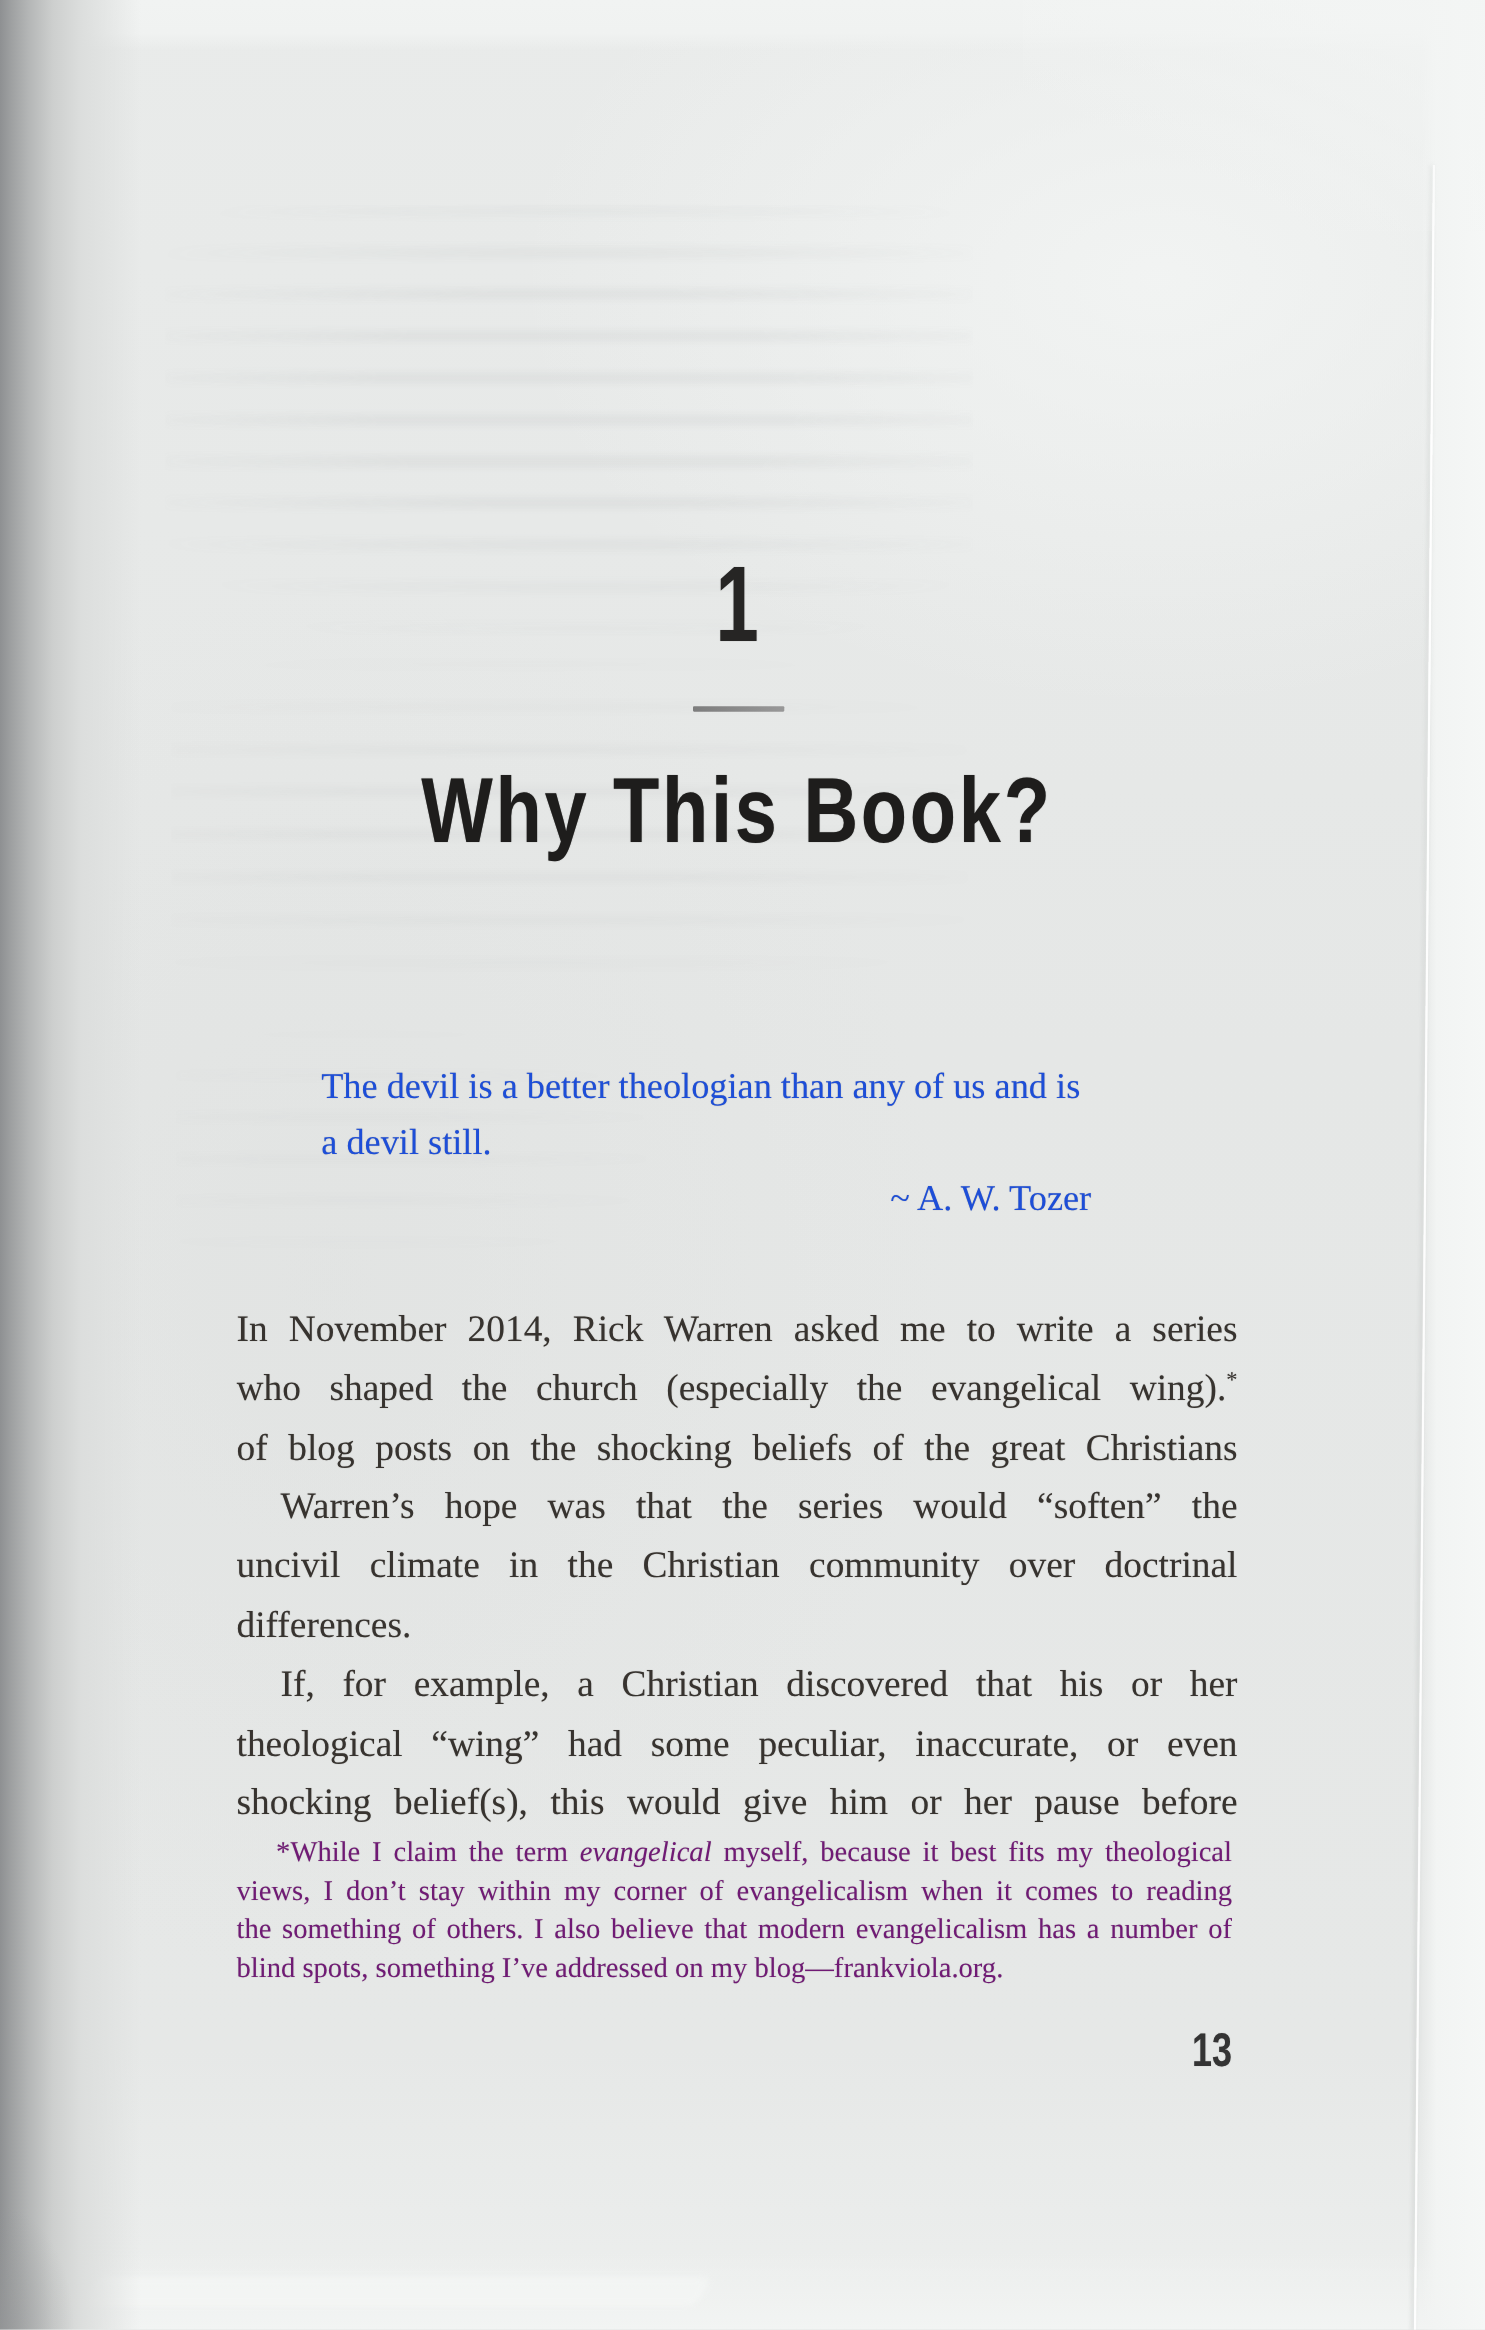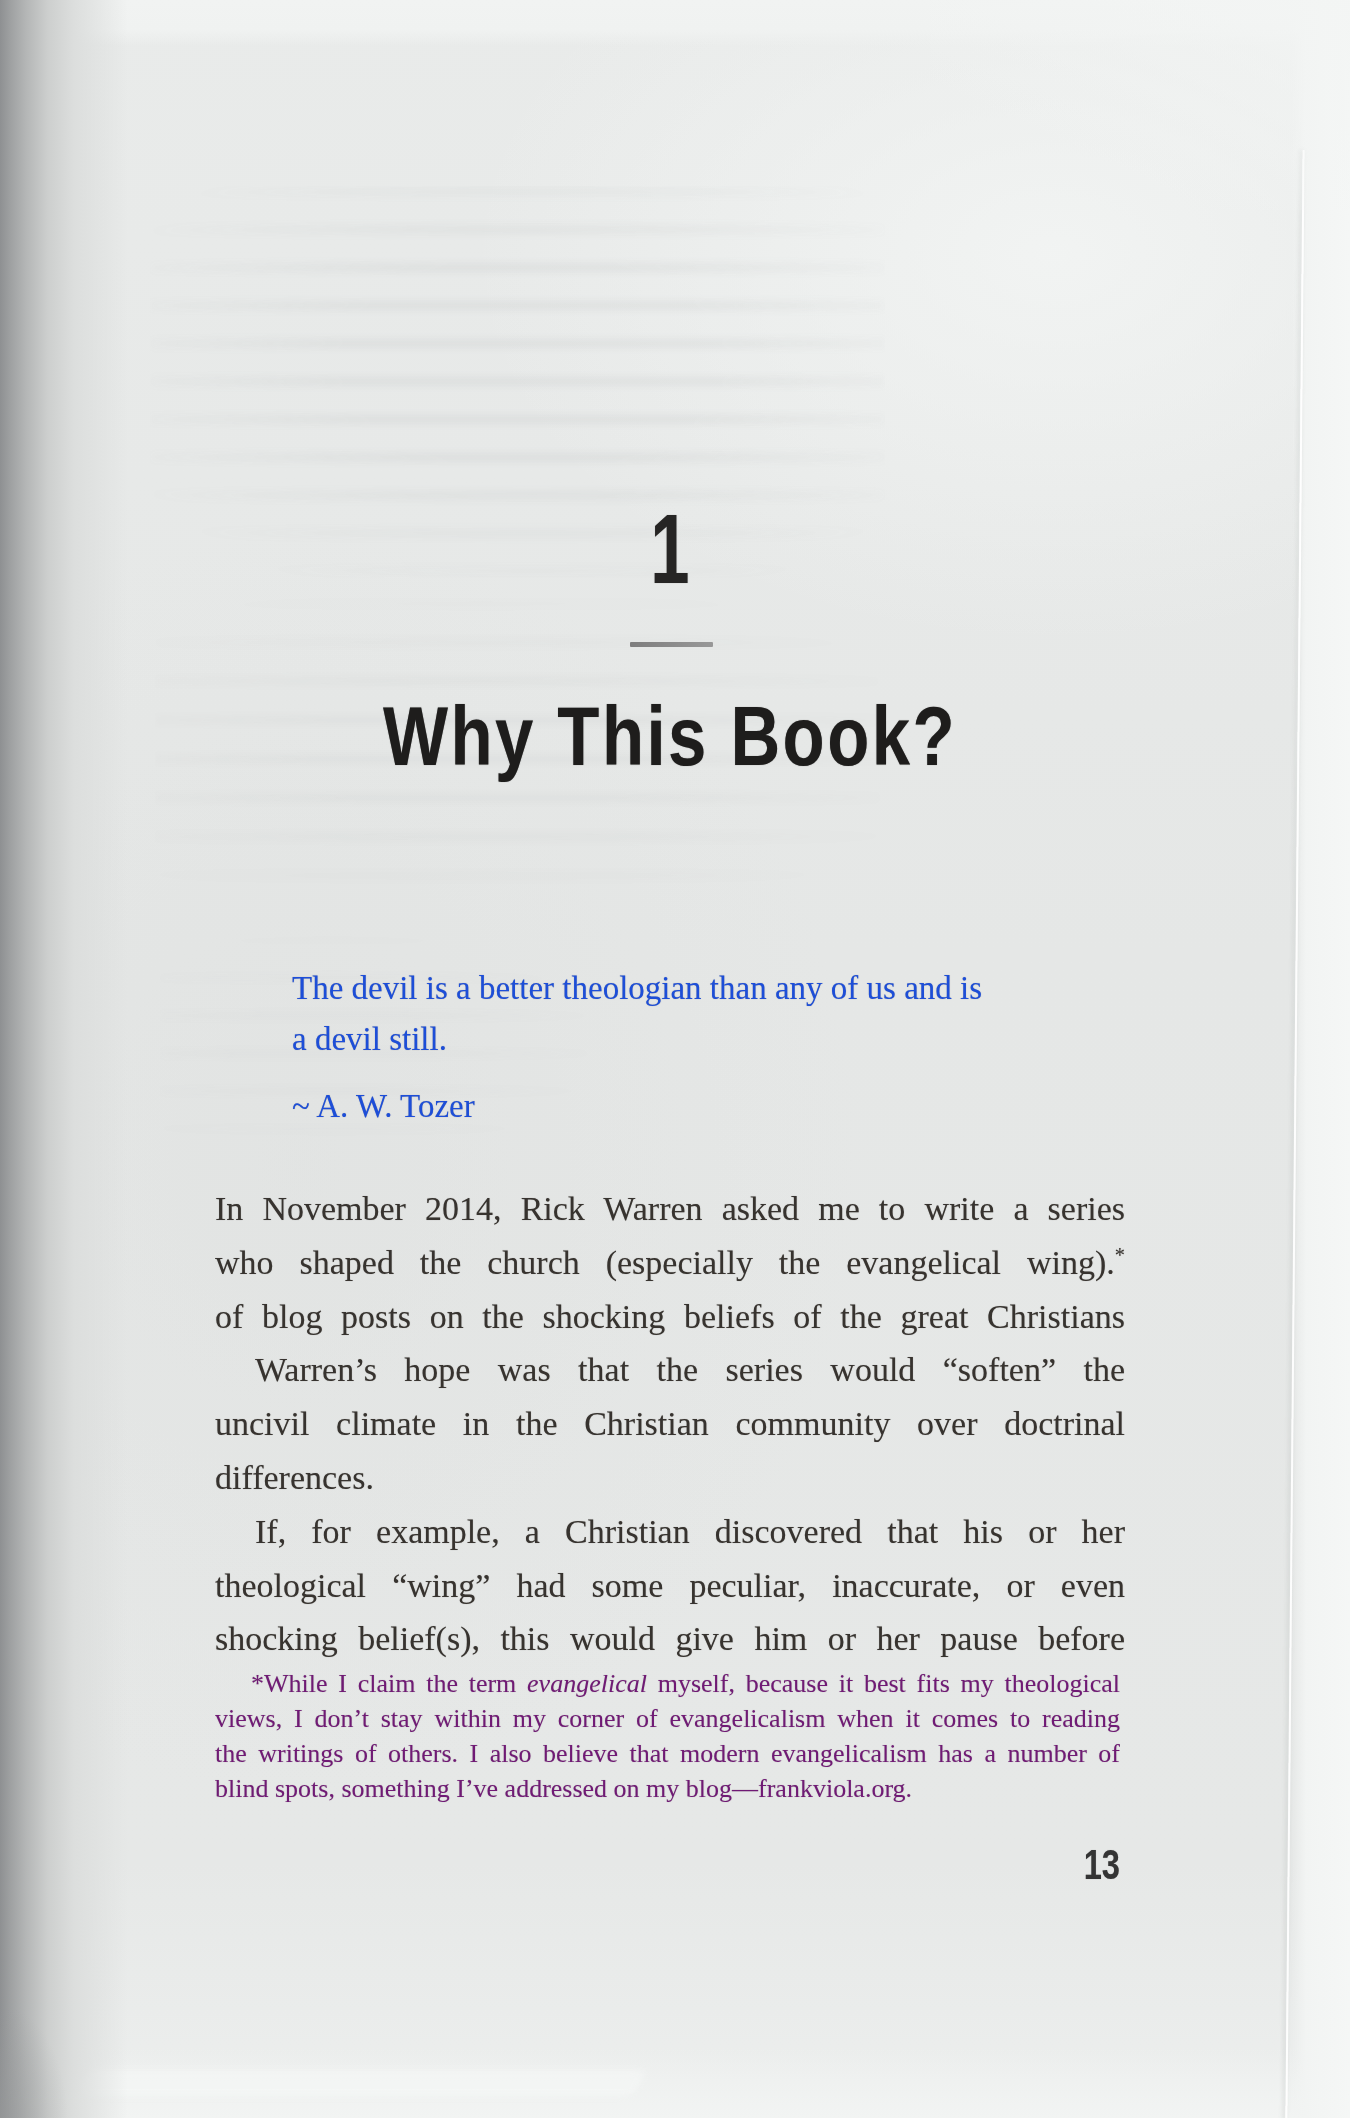--- a/index.html
+++ b/index.html
@@ -54,21 +54,21 @@
   .divider { position:absolute; left:630px; top:642px; width:83px; height:5px;
     background:linear-gradient(90deg,#7d7d7d,#989898); border-radius:1px; filter:blur(0.4px); }
   .chapter-title { position:absolute; left:215px; width:910px; top:694px; margin:0;
     text-align:center; font-family:"Liberation Sans",sans-serif; font-weight:700;
     font-size:84px; line-height:1; letter-spacing:3px; color:#1e1d1c;
     transform:scaleX(0.82); text-shadow:0 0 1px rgba(30,29,28,0.55); }
 
   .epigraph { position:absolute; left:292px; top:963px; width:700px;
     font-size:33px; line-height:51px; color:#1d4ed8; text-shadow:0 0 1px rgba(58,55,51,0.35); }
   .ep-line { white-space:nowrap; }
-  .ep-attr { text-align:left; margin-top:16px; white-space:nowrap; }
+  .ep-attr { text-align:right; white-space:nowrap; }
 
   .body-block { position:absolute; left:215px; top:1182px; width:910px;
     font-size:34px; color:#37332f; text-shadow:0 0 1px rgba(55,51,47,0.35); }
   .bl { height:53.8px; line-height:53.8px; overflow:hidden; text-align:left; }
   .bl.j { text-align:justify; text-align-last:justify; }
   .bl.ind { text-indent:40px; }
   .fn-mark { font-size:0.6em; vertical-align:super; line-height:0; }
 
   .footnote { position:absolute; left:215px; top:1666px; width:905px;
     font-size:26px; color:#701a75; text-shadow:0 0 1px rgba(58,55,51,0.3); }
@@ -117,18 +117,18 @@
     <div class="bl j"><span>uncivil climate in the Christian community over doctrinal</span></div>
     <div class="bl"><span>differences.</span></div>
     <div class="bl j ind"><span>If, for example, a Christian discovered that his or her</span></div>
     <div class="bl j"><span>theological “wing” had some peculiar, inaccurate, or even</span></div>
     <div class="bl j"><span>shocking belief(s), this would give him or her pause before</span></div>
   </div>
 
   <div class="footnote">
     <div class="fl j ind"><span>*While I claim the term </span><i>evangelical</i><span> myself, because it best fits my theological</span></div>
     <div class="fl j"><span>views, I don’t stay within my corner of evangelicalism when it comes to reading</span></div>
-    <div class="fl j"><span>the writings of others. I also believe that modern evangelicalism has a number of</span></div>
+    <div class="fl j"><span>the something of others. I also believe that modern evangelicalism has a number of</span></div>
     <div class="fl"><span>blind spots, something I’ve addressed on my blog—frankviola.org.</span></div>
   </div>
 
   <div class="page-num">13</div>
 </div>
 
 </body></html>

